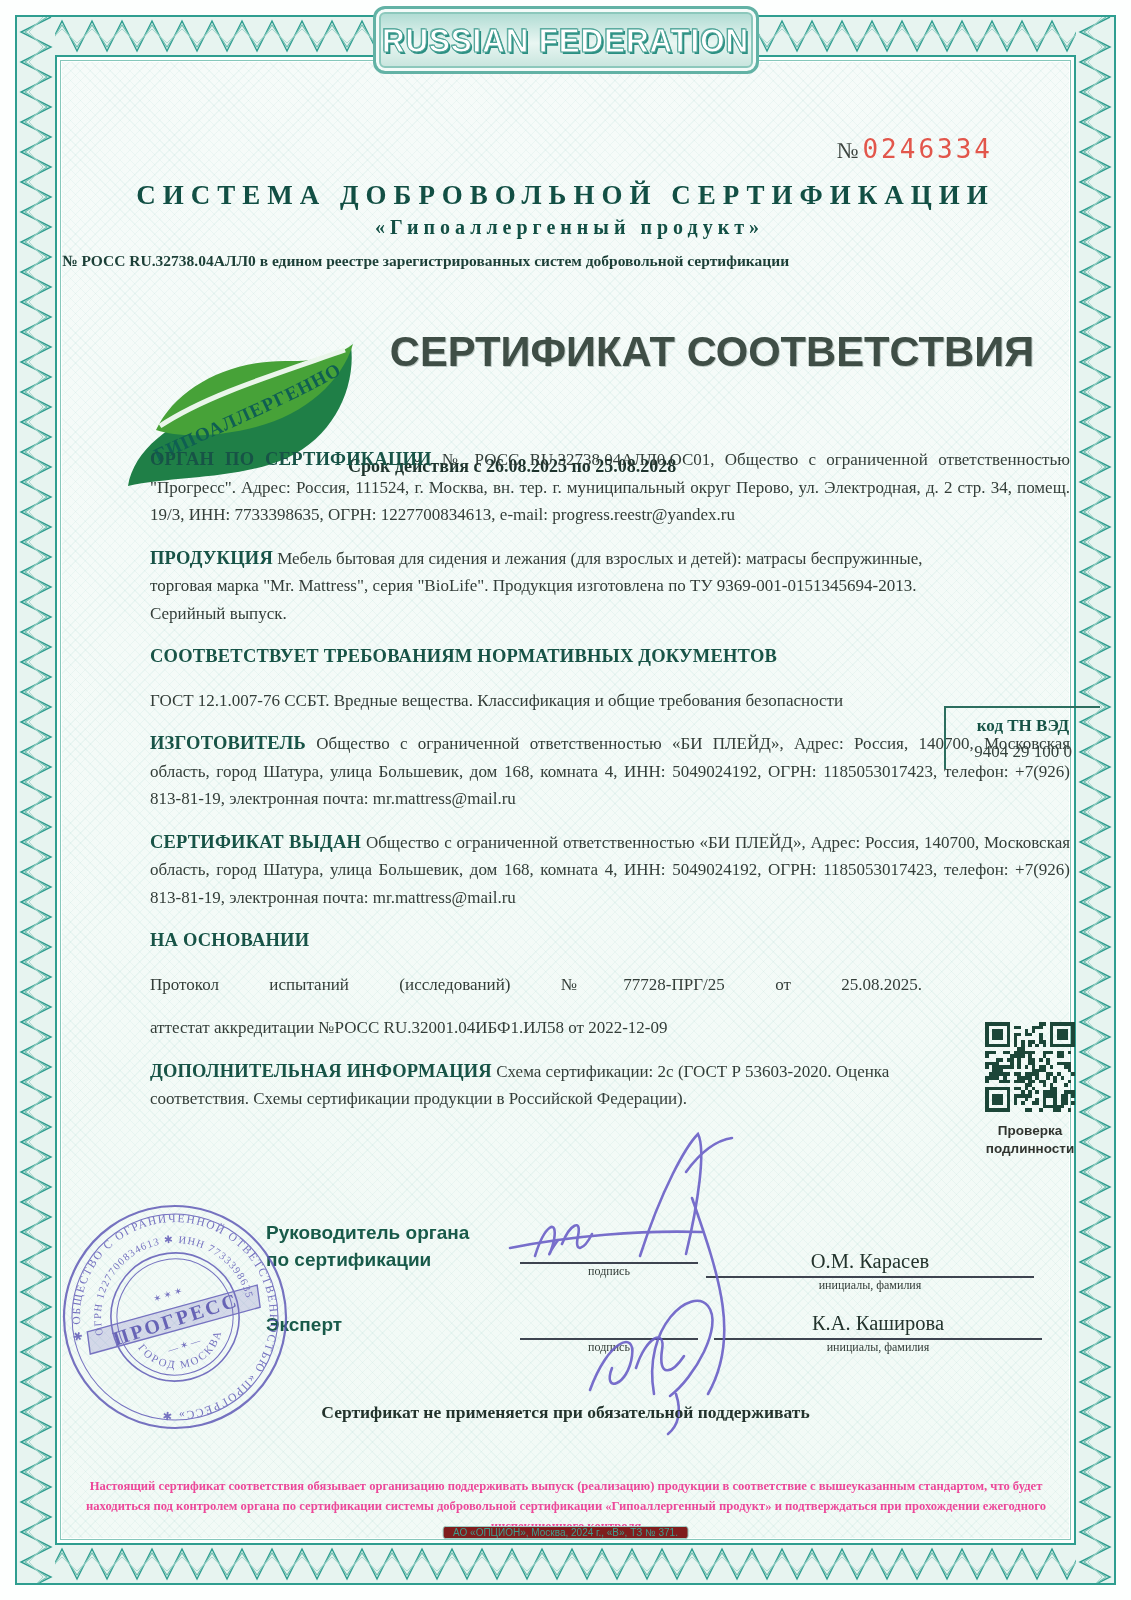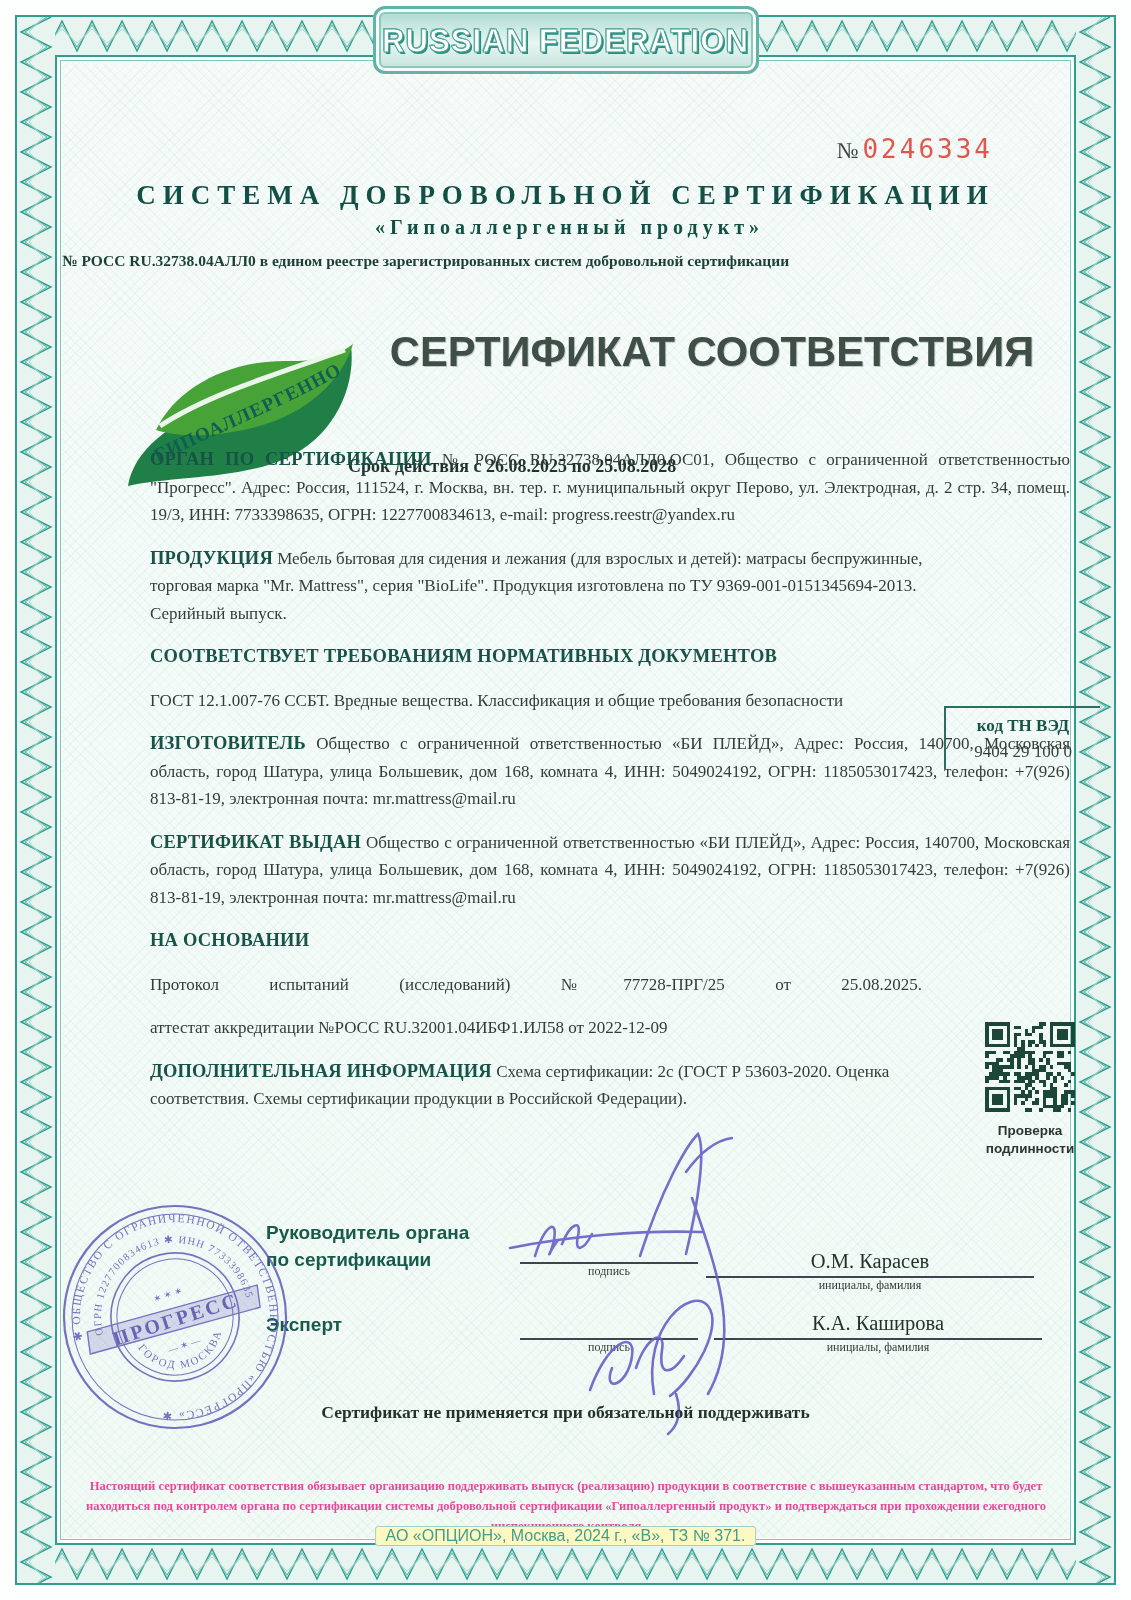--- a/index.html
+++ b/index.html
@@ -79,22 +79,22 @@
   .sig-name{font-size:20.5px;color:#23332c;line-height:30px;white-space:nowrap;}
   .sig-cap{position:absolute;top:32px;left:0;right:0;text-align:center;font-size:12px;color:#333d38;}
   .stamp{position:absolute;left:55px;top:1192px;width:240px;height:250px;}
   .sig-ink{position:absolute;left:440px;top:1128px;width:470px;height:310px;pointer-events:none;}
   
   .no-mandatory{position:absolute;top:1402px;left:0;right:0;text-align:center;
      font-weight:bold;font-size:17.5px;color:#23332c;}
   .fine-print{position:absolute;top:1476px;left:70px;width:992px;text-align:center;
      font-weight:bold;font-size:12.6px;line-height:20px;color:#ec4899;}
   .printer{position:absolute;top:1526px;left:50%;transform:translateX(-50%);
-     background:#fef9c3;border:1px solid #9fd0c6;border-radius:3px;padding:0 10px;
-     font-family:"Liberation Sans",sans-serif;font-size:16px;color:#3f9e8e;white-space:nowrap;z-index:4;}
+     background:#7f1d1d;border:1px solid #9fd0c6;border-radius:3px;padding:0 10px;
+     font-family:"Liberation Sans",sans-serif;font-size:10px;color:#3f9e8e;white-space:nowrap;z-index:4;}
   svg text{font-family:"Liberation Serif",serif;}
 </style>
 </head>
 <body>
 
 <div class="page">
 
   <div class="frame-outer"></div>
   <div class="zz-band zz-top">
       <svg class="zz" preserveAspectRatio="none" viewBox="0 0 1097 38">

